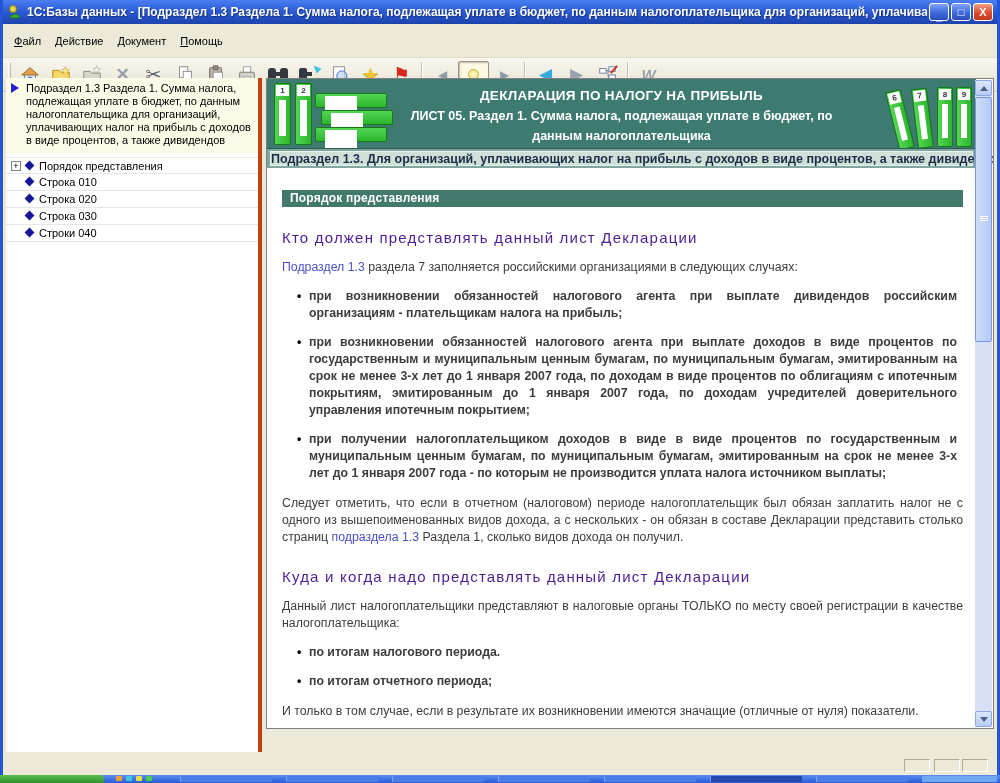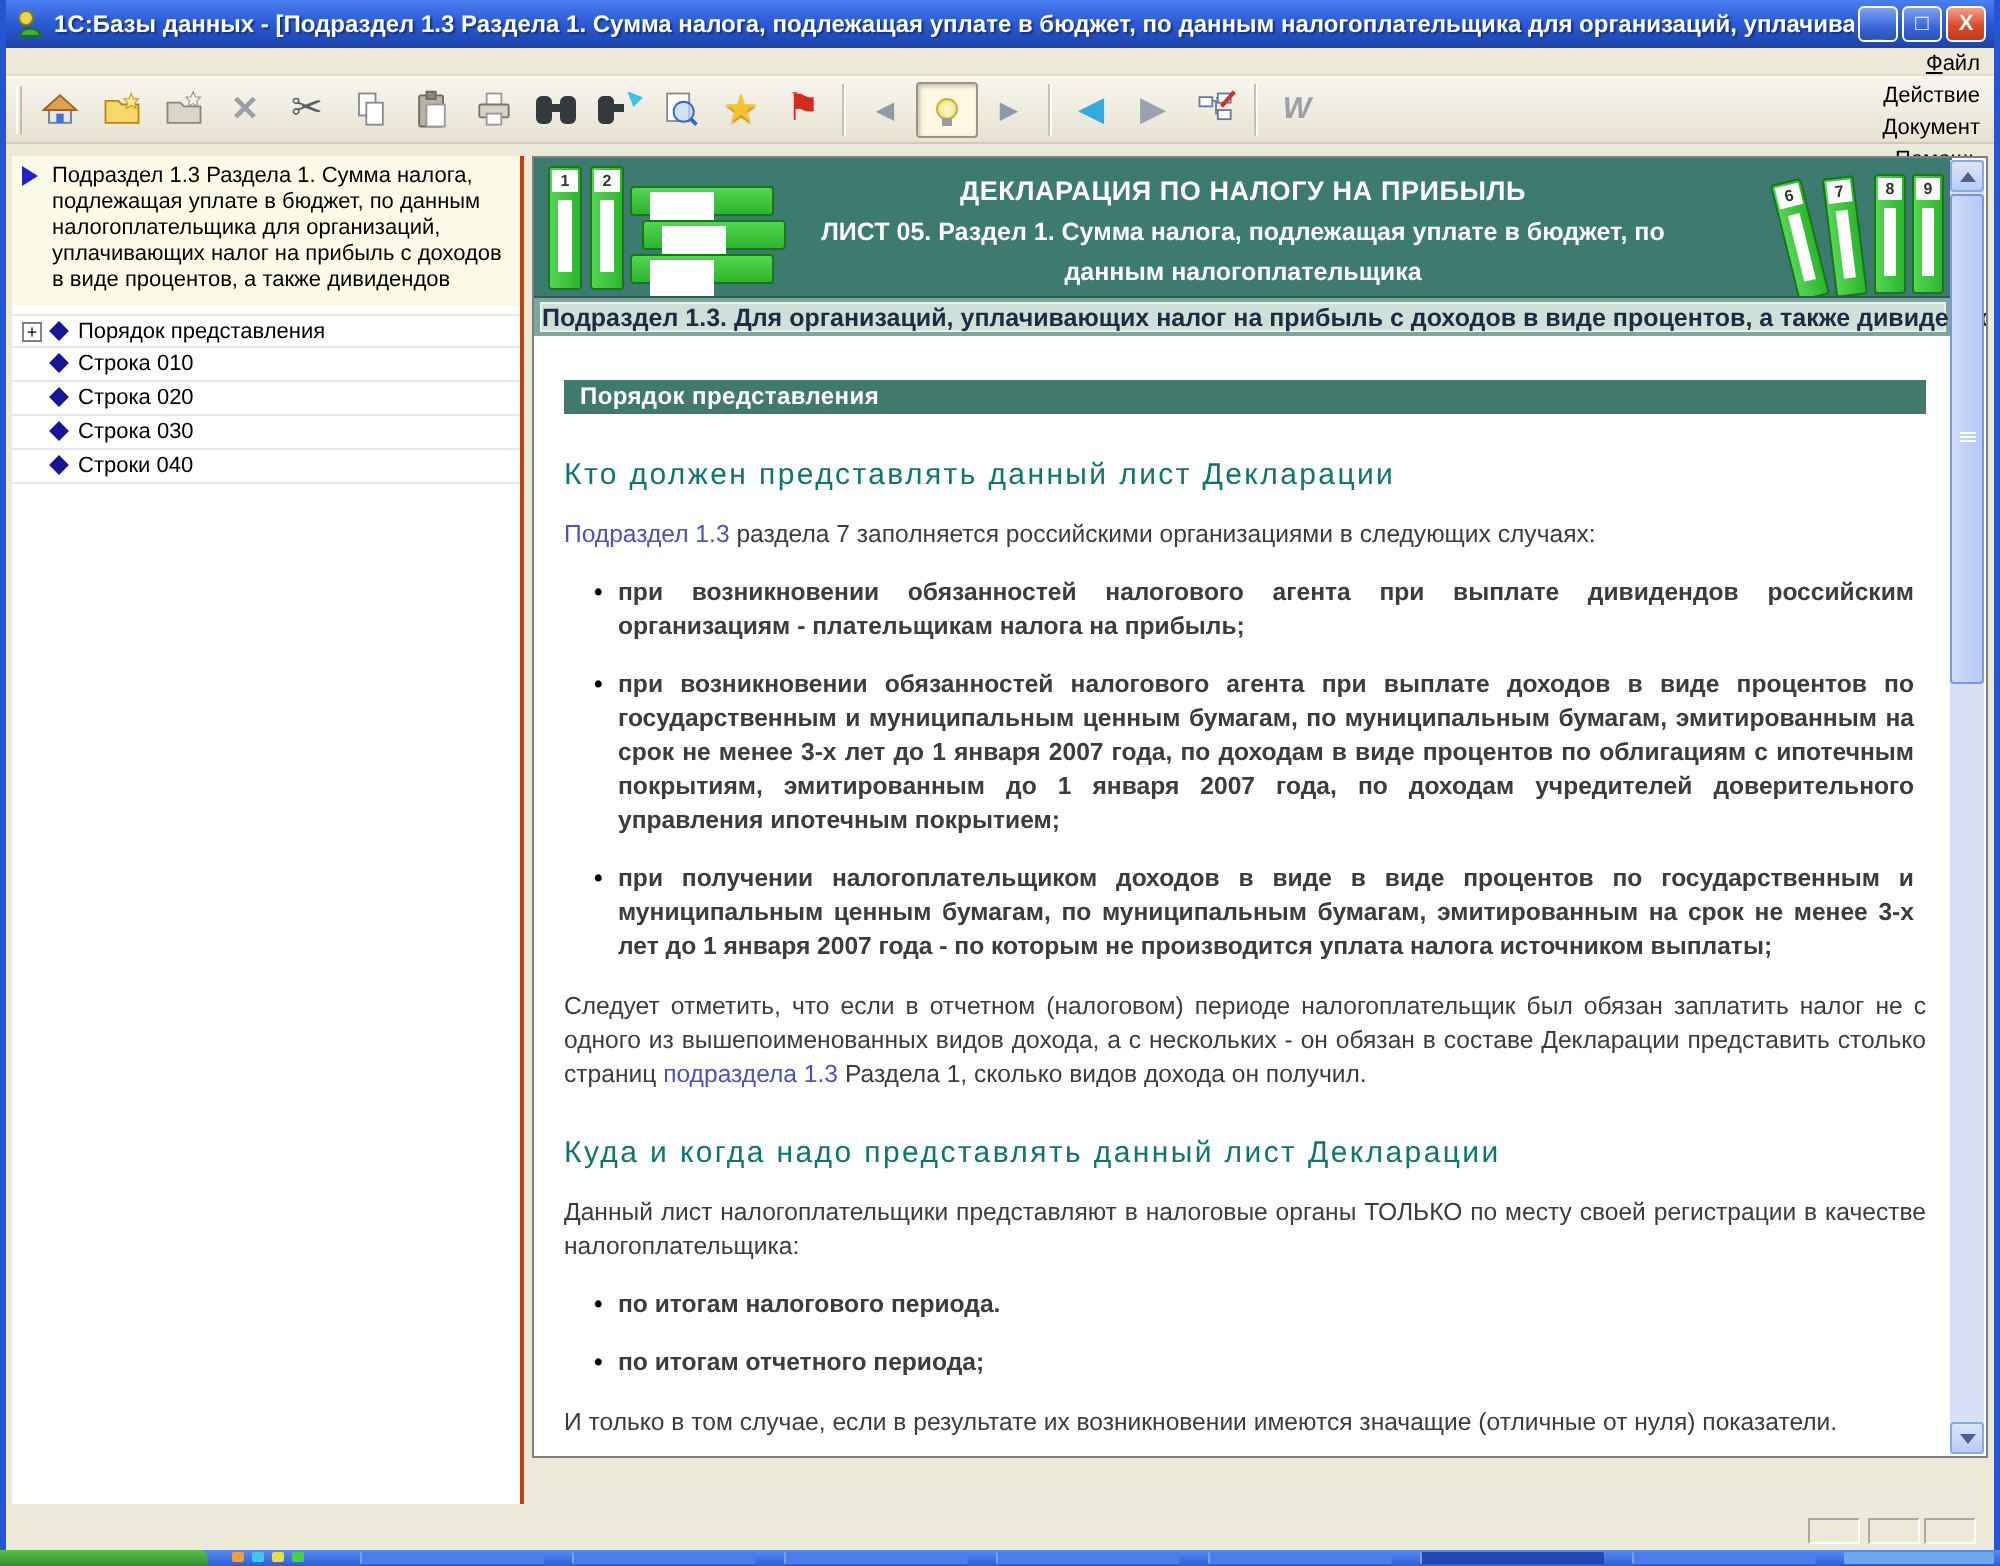--- a/index.html
+++ b/index.html
@@ -14,22 +14,22 @@
   .app-icon { width:16px; height:16px; margin-right:4px; flex:0 0 auto; }
   .title-text { flex:1; font-size:12px; font-weight:bold; white-space:nowrap; overflow:hidden;
     text-shadow:1px 1px 1px #12307e; }
   .winbtn { width:20px; height:18px; margin-left:2px; border:1px solid #fff; border-radius:3px;
     font-size:11px; font-weight:bold; color:#fff; display:flex; align-items:center; justify-content:center;
     background:linear-gradient(180deg,#7da2f4,#3c66d8 60%,#2850b8); }
   .winbtn.close { background:linear-gradient(180deg,#f2a089,#dd4a2c 55%,#c23a1e); }
   .winbtn.min span { margin-top:7px; }
 
   
-  .menubar { height:14px; background:#ece9d8; display:flex; align-items:flex-end; padding-left:4px;
-    font-size:11px; color:#000; border-bottom:1px solid #e0dcc8;flex-direction:column; }
+  .menubar { height:34px; background:#ece9d8; display:flex; align-items:center; padding-left:4px;
+    font-size:11px; color:#000; border-bottom:1px solid #e0dcc8; }
   .menu-item { display:inline-block; padding:2px 7px; cursor:default; }
   .menu-item::first-letter { text-decoration:underline; }
 
   
   .toolbar { height:34px; background:linear-gradient(180deg,#f8f6ee,#e6e2d2);
     display:flex; align-items:center; padding-left:2px; border-bottom:1px solid #cfcab6; }
   .tb-grip { width:3px; height:24px; margin:0 3px; border-left:1px solid #fff; border-right:1px solid #c2bda8; }
   .tb-btn { width:31px; height:28px; display:flex; align-items:center; justify-content:center;
     border:1px solid transparent; border-radius:2px; position:relative; }
   .tb-btn.pressed { background:#fdf9e2; border:1px solid #9a9482; box-shadow:inset 1px 1px 2px rgba(0,0,0,.25); }
@@ -51,21 +51,21 @@
     background:#3fc2e8; clip-path:polygon(0 0,100% 40%,40% 100%); }
   .bulb { width:11px; height:11px; border-radius:50%; background:radial-gradient(#fffbe0,#f0dd58);
     border:1px solid #c2b248; position:relative; }
   .bulb::after { content:""; position:absolute; left:2px; bottom:-4px; width:5px; height:4px; background:#9a9a9a; }
 
   
   .workarea { position:absolute; top:78px; left:3px; right:3px; bottom:31px; background:#ece9d8; }
 
   
   .sidebar { position:absolute; left:0; top:0; width:256px; bottom:-10px; background:#fff;
-    border-right:2px solid #c2410c; overflow:hidden; font-size:11px; color:#000; }
+    border-right:4px solid #c2410c; overflow:hidden; font-size:11px; color:#000; }
   .topic { position:relative; background:#fbfbe8; padding:4px 4px 6px 20px; line-height:13px; }
   .topic .play { position:absolute; left:5px; top:5px; width:0; height:0;
     border-top:5px solid transparent; border-bottom:5px solid transparent; border-left:8px solid #2222cc; }
   .tree { margin-top:4px; }
   .tree-row { position:relative; height:17px; display:flex; align-items:center;
     border-bottom:1px solid #e7e7e7; padding-left:33px; }
   .tree-row:first-child { border-top:1px solid #e7e7e7; }
   .diamond { position:absolute; left:20px; top:4px; width:7px; height:7px; background:#16169a;
     transform:rotate(45deg); }
   .expander { position:absolute; left:5px; top:3px; width:10px; height:10px; background:#fff;
@@ -108,21 +108,21 @@
 
   
   .strip { margin-right:17px; height:19px; background:#7fa69c; padding:2px 3px; }
   .strip-box { display:block; height:15px; background:#cfe0d9; border:1px solid #e9f2ee;
     font-size:12.5px; line-height:14px; font-weight:bold; color:#1d2c44; text-align:center; white-space:nowrap; }
 
   
   .doc { margin-right:17px; padding:0 13px 0 15px; color:#3c3c3c; font-size:12.3px; }
   .sec-bar { margin-top:22px; height:17px; background:#41796c; color:#fff; font-weight:bold;
     font-size:12px; line-height:17px; padding-left:8px; letter-spacing:.2px; }
-  .doc h2 { margin-top:22px; font-size:15px; font-weight:normal; letter-spacing:1.2px; color:#0f766e; }
+  .doc h2 { margin-top:22px; font-size:15px; font-weight:normal; letter-spacing:1.2px; color:#4c1d95; }
   .doc p { margin-top:13px; line-height:17px; text-align:justify; }
   .doc ul { list-style:none; margin:12px 6px 0 15px; }
   .doc li { position:relative; padding-left:12px; margin-bottom:12px; line-height:17px; text-align:justify;font-weight:bold; }
   .doc li::before { content:"\2022"; position:absolute; left:0; top:0; color:#000; }
   .doc .link { color:#4950c8; cursor:pointer; }
   .tight { margin-top:11px; }
 
   
   .statusbar { position:absolute; left:3px; right:3px; bottom:8px; height:23px; background:#ece9d8; }
   .grip-pane { position:absolute; bottom:3px; width:26px; height:13px; border:1px solid #fff;

